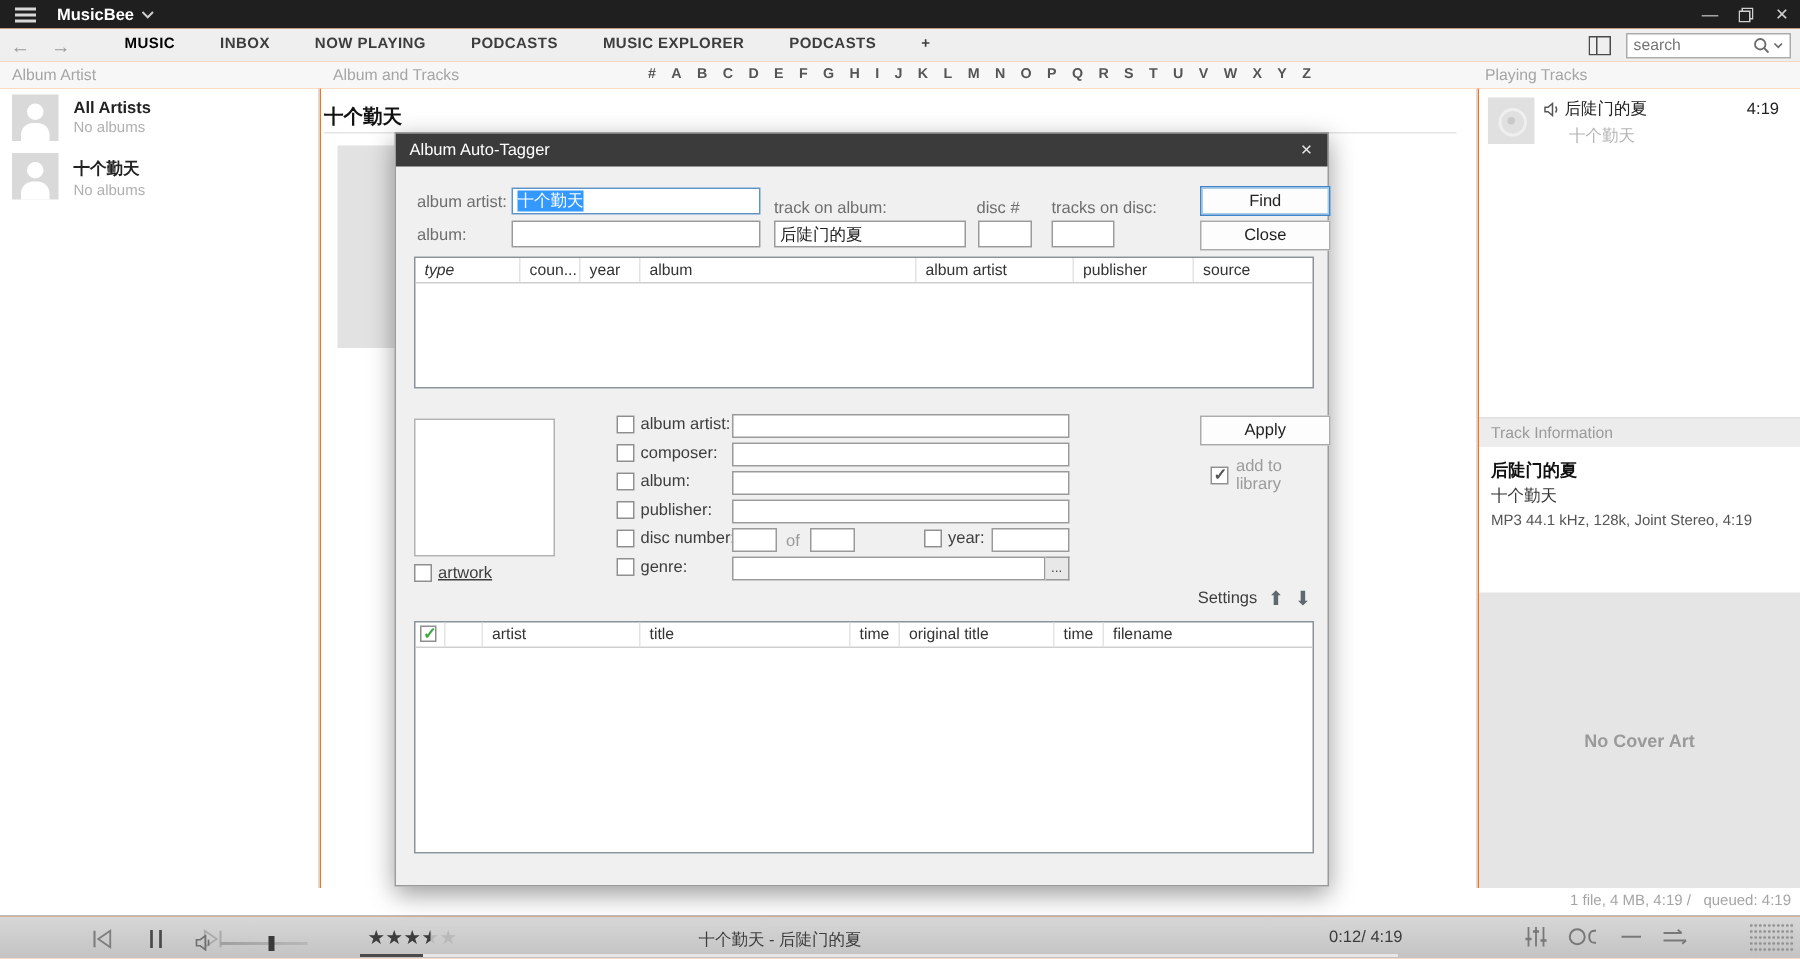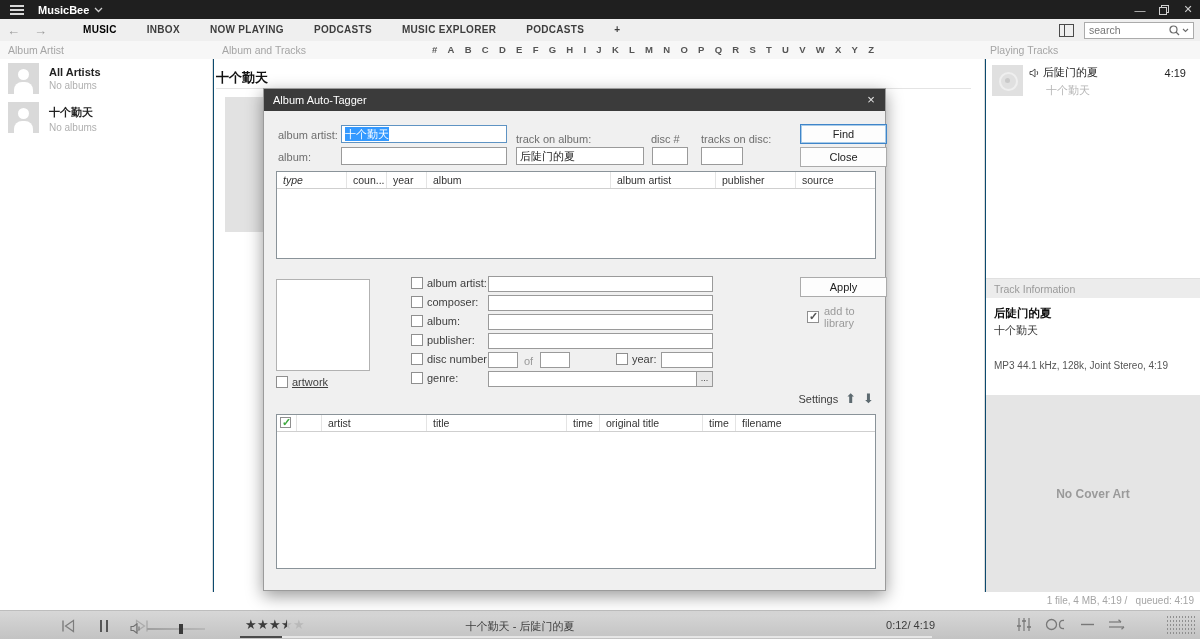--- a/index.html
+++ b/index.html
@@ -1,18 +1,18 @@
 <!DOCTYPE html>
 <html><head>
 <meta charset="utf-8">
 <style>
   * { margin:0; padding:0; box-sizing:border-box; }
   html,body { width:1200px; height:639px; overflow:hidden; }
   body { font-family:"Liberation Sans", sans-serif; font-size:11px; color:#333; background:#fff; }
-  .app { position:relative; width:1200px; height:639px; background:#0c4a6e; overflow:hidden; }
+  .app { position:relative; width:1200px; height:639px; background:#f97316; overflow:hidden; }
 
   
   .titlebar { position:absolute; left:0; top:0; width:1200px; height:19px; background:#1f1f1f; display:flex; align-items:center; }
   .hamburger { width:14px; height:10px; margin-left:10px; border-top:2px solid #d8d8d8; border-bottom:2px solid #d8d8d8; position:relative; cursor:pointer; }
   .hamburger::after { content:""; position:absolute; left:0; top:2px; width:14px; height:2px; background:#d8d8d8; }
   .app-title { color:#fff; font-weight:bold; font-size:11px; margin-left:14px; }
   .title-chevron { margin-left:5px; }
   .win-controls { margin-left:auto; display:flex; align-items:center; height:100%; }
   .win-btn { width:24px; height:19px; display:flex; align-items:center; justify-content:center; color:#cfcfcf; font-size:11px; cursor:pointer; }
 
@@ -55,21 +55,21 @@
   .cd-icon::before { content:""; position:absolute; left:7px; top:7px; width:15px; height:15px; border-radius:50%; border:2px solid #efefef; }
   .cd-icon::after { content:""; position:absolute; left:13px; top:13px; width:5px; height:5px; border-radius:50%; background:#c9c9c9; }
   .pt-text { margin-left:6px; flex:1; }
   .pt-title-row { display:flex; align-items:center; }
   .pt-title { font-size:11px; color:#222; margin-left:3px; }
   .pt-artist { font-size:11px; color:#b5b5b5; margin-top:3px; margin-left:17px; }
   .pt-time { font-size:11px; color:#222; margin-left:auto; padding-right:8px; }
   .ti-header { position:absolute; left:0; top:219px; width:214px; height:20px; background:#ececec; color:#9a9a9a; font-size:10.5px; line-height:20px; padding-left:8px; border-top:1px solid #e0e0e0; }
   .ti-title { position:absolute; left:8px; top:247px; font-weight:bold; font-size:11.5px; color:#111; }
   .ti-artist { position:absolute; left:8px; top:264px; font-size:11px; color:#333; }
-  .ti-details { position:absolute; left:8px; top:283px; font-size:10px; color:#555;margin-top:18px; }
+  .ti-details { position:absolute; left:8px; top:283px; font-size:10px; color:#555; }
   .cover-area { position:absolute; left:0; top:336px; width:214px; height:197px; background:#e5e5e5; display:flex; align-items:center; justify-content:center; }
   .no-cover { color:#9a9a9a; font-weight:bold; font-size:12px; }
 
   
   .status-strip { position:absolute; left:0; top:592px; width:1200px; height:18px; background:#fff; }
   .status-text { position:absolute; right:6px; top:3px; font-size:10px; color:#a5a5a5; white-space:pre; }
 
   
   .playerbar { position:absolute; left:0; top:610px; width:1200px; height:29px; background:linear-gradient(#d7d7d7,#c3c3c3); border-top:1px solid #bdbdbd; }
   .pb-icon { position:absolute; cursor:pointer; }

